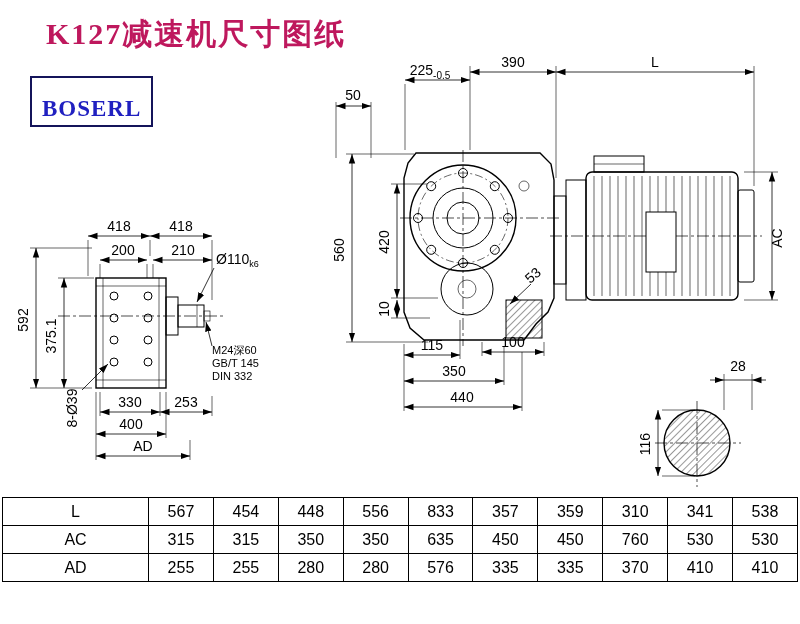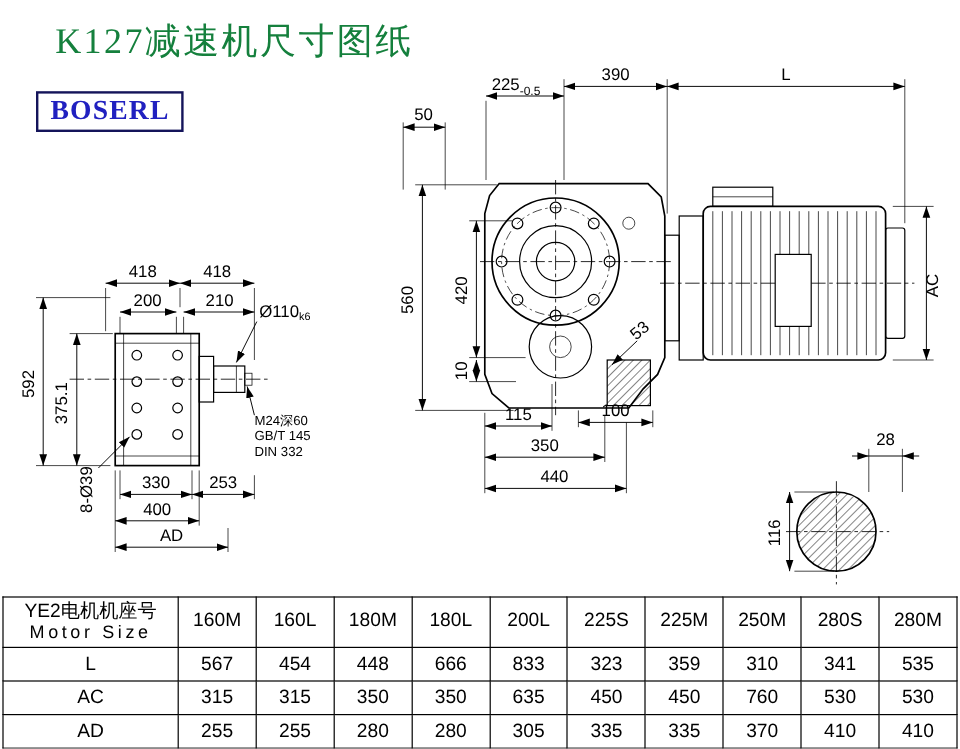--- a/index.html
+++ b/index.html
@@ -1,18 +1,18 @@
 <!DOCTYPE html>
 <html><head>
 <meta charset="utf-8">
 <style>
   html,body{margin:0;padding:0;background:#ffffff;}
   .page{position:relative;width:800px;height:624px;background:#fff;font-family:"Liberation Sans",sans-serif;overflow:hidden;color:#000;}
-  .title{position:absolute;left:46px;top:14px;font-family:"Liberation Serif",serif;font-weight:normal;font-size:30px;letter-spacing:2px;color:#15803d;white-space:nowrap;}
-  .brand{position:absolute;left:30px;top:76px;border:2px solid #14145a;padding:1px 10px 3px 10px;background:#fff;}
+  .title{position:absolute;left:46px;top:14px;font-family:"Liberation Serif",serif;font-weight:bold;font-size:30px;letter-spacing:2px;color:#be185d;white-space:nowrap;}
+  .brand{position:absolute;left:30px;top:76px;border:2px solid #14145a;padding:18px 10px 3px 10px;background:#fff;}
   .brand span{font-family:"Liberation Serif",serif;font-weight:bold;font-size:23px;color:#2020c0;letter-spacing:1px;}
   svg.drawing{position:absolute;left:0;top:0;}
   svg .o{stroke:#000;stroke-width:1.4;fill:none;}
   svg .m{stroke:#000;stroke-width:1;fill:none;}
   svg .t{stroke:#000;stroke-width:0.6;fill:none;}
   svg .d{stroke:#000;stroke-width:0.8;fill:none;}
   svg .cl{stroke:#000;stroke-width:0.7;fill:none;stroke-dasharray:12 3 3 3;}
   svg text{fill:#000;stroke:none;font-size:14px;font-family:"Liberation Sans",sans-serif;}
   svg text.s{font-size:11px;}
   .size-table{position:absolute;left:2px;top:497px;width:795px;border-collapse:collapse;table-layout:fixed;font-size:16px;color:#000;background:#fff;}
@@ -240,68 +240,52 @@
         <col style="width:64.9px">
         <col style="width:64.9px">
       <col style="width:64.9px">
         <col style="width:64.9px">
         <col style="width:64.9px">
         <col style="width:64.9px">
         <col style="width:64.9px">
     </colgroup>
     <tbody>
       <tr>
-        <th>
-          <div>YE2电机机座号</div>
-          <div class="en">Motor Size</div>
-        </th>
-        <th>160M</th>
-        <th>160L</th>
-        <th>180M</th>
-        <th>180L</th>
-        <th>200L</th>
-        <th>225S</th>
-        <th>225M</th>
-        <th>250M</th>
-        <th>280S</th>
-        <th>280M</th>
-      </tr>
-      <tr>
         <td>L</td>
         <td>567</td>
         <td>454</td>
         <td>448</td>
-        <td>666</td>
+        <td>556</td>
         <td>833</td>
-        <td>323</td>
+        <td>357</td>
         <td>359</td>
         <td>310</td>
         <td>341</td>
-        <td>535</td>
+        <td>538</td>
       </tr>
       <tr>
         <td>AC</td>
         <td>315</td>
         <td>315</td>
         <td>350</td>
         <td>350</td>
         <td>635</td>
         <td>450</td>
         <td>450</td>
         <td>760</td>
         <td>530</td>
         <td>530</td>
       </tr>
       <tr>
         <td>AD</td>
         <td>255</td>
         <td>255</td>
         <td>280</td>
         <td>280</td>
-        <td>305</td>
+        <td>576</td>
         <td>335</td>
         <td>335</td>
         <td>370</td>
         <td>410</td>
         <td>410</td>
       </tr>
     </tbody>
   </table>
 </div>
 

